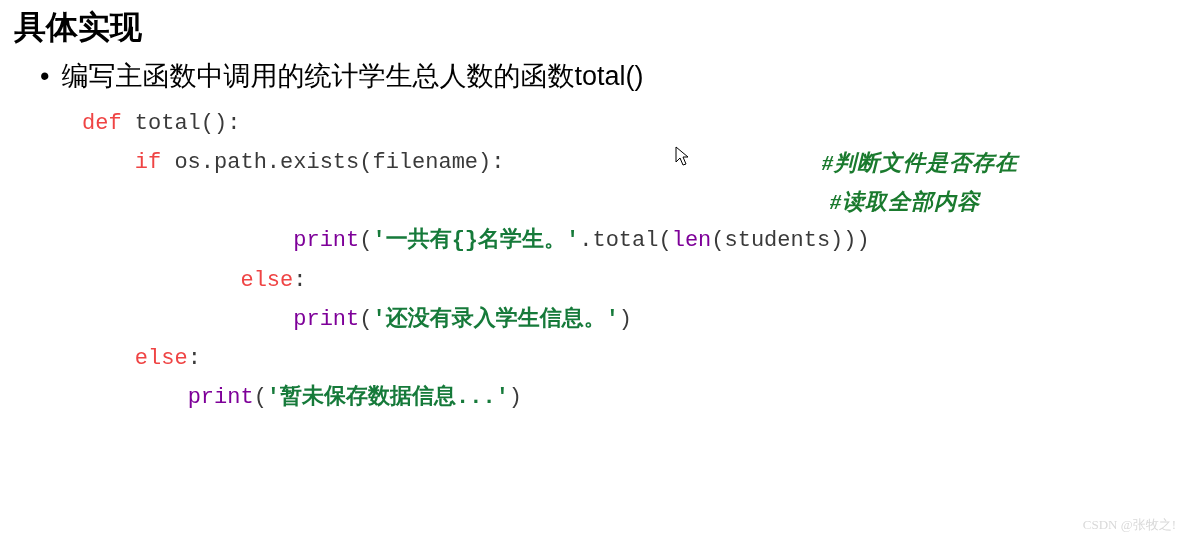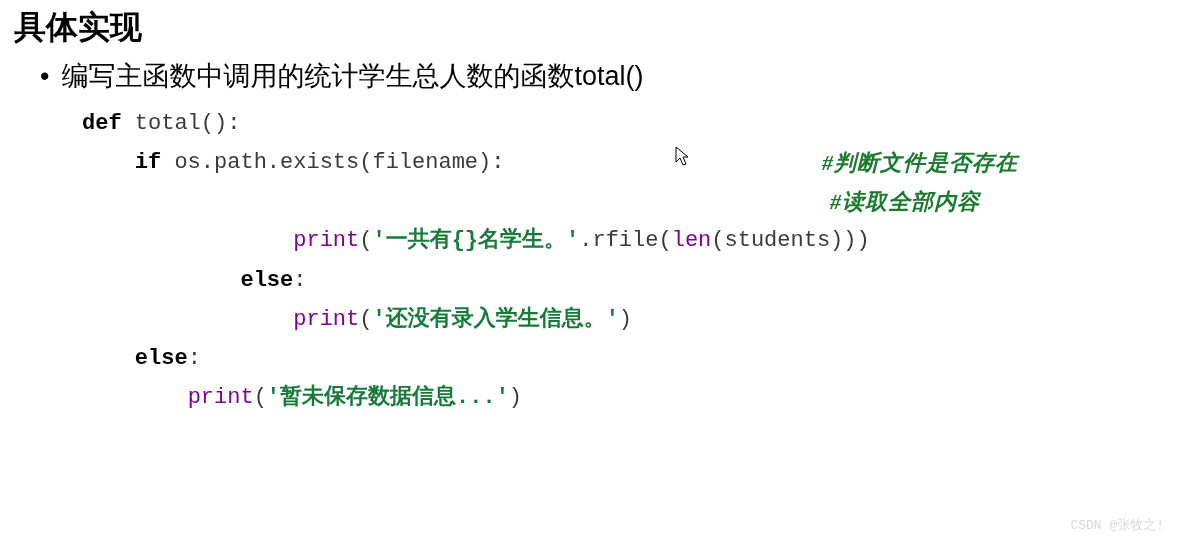--- a/index.html
+++ b/index.html
@@ -34,62 +34,62 @@
       font-family: "Consolas", "Courier New", monospace;
       font-size: 22px;
       line-height: 1.78;
       color: #3a3a3a;
       position: relative;
     }
     .code-line {
       white-space: pre;
       position: relative;
     }
-    .kw { color: #000000; font-weight: bold; }
+    .kw { color: #ef4444; font-weight: normal; }
     .builtin { color: #7e0099; }
     .str { color: #167a3a; font-weight: bold; }
     .kwarg { color: #5a5a5a; }
     .comment {
       color: #1a7a2e;
       font-style: italic;
       font-weight: bold;
       position: absolute;
       font-family: "KaiTi", "Microsoft YaHei", serif;
       letter-spacing: 1px;
     }
     .cursor {
       position: absolute;
       width: 18px;
       height: 24px;
       pointer-events: none;
     }
     .watermark {
       position: absolute;
-      right: 20px;
+      right: 8px;
       bottom: 6px;
       font-size: 13px;
       color: #d9d9d9;
-      font-family: Liberation Mono, monospace;
+      font-family: Liberation Serif, serif;
     }
   </style>
 </head>
 <body>
 
 <div class="heading">具体实现</div>
 
 <div class="bullet-line">
   <span class="bullet-dot">•</span>
   <span>编写主函数中调用的统计学生总人数的函数total()</span>
 </div>
 
 <div class="code-block">
   <div class="code-line"><span class="kw">def</span><span> total():</span></div>
   <div class="code-line">    <span class="kw">if</span><span> os.path.exists(filename):</span><span class="comment" style="left:740px;">#判断文件是否存在</span></div>
   <div class="code-line">            <span class="comment" style="left:748px;">#读取全部内容</span></div>
-  <div class="code-line">                <span class="builtin">print</span><span>(</span><span class="str">'一共有{}名学生。'</span><span>.rfile(</span><span class="builtin">len</span><span>(students)))</span></div>
+  <div class="code-line">                <span class="builtin">print</span><span>(</span><span class="str">'一共有{}名学生。'</span><span>.total(</span><span class="builtin">len</span><span>(students)))</span></div>
   <div class="code-line">            <span class="kw">else</span><span>:</span></div>
   <div class="code-line">                <span class="builtin">print</span><span>(</span><span class="str">'还没有录入学生信息。'</span><span>)</span></div>
   <div class="code-line">    <span class="kw">else</span><span>:</span></div>
   <div class="code-line">        <span class="builtin">print</span><span>(</span><span class="str">'暂未保存数据信息...'</span><span>)</span></div>
 </div>
 
 <div class="cursor" style="left:675px; top:146px;">
   <svg viewBox="0 0 16 22" width="16" height="22">
     <path d="M1 1 L1 16 L5 12 L8 19 L11 18 L8 11 L13 11 Z" fill="#ffffff" stroke="#000000" stroke-width="1"></path>
   </svg>

